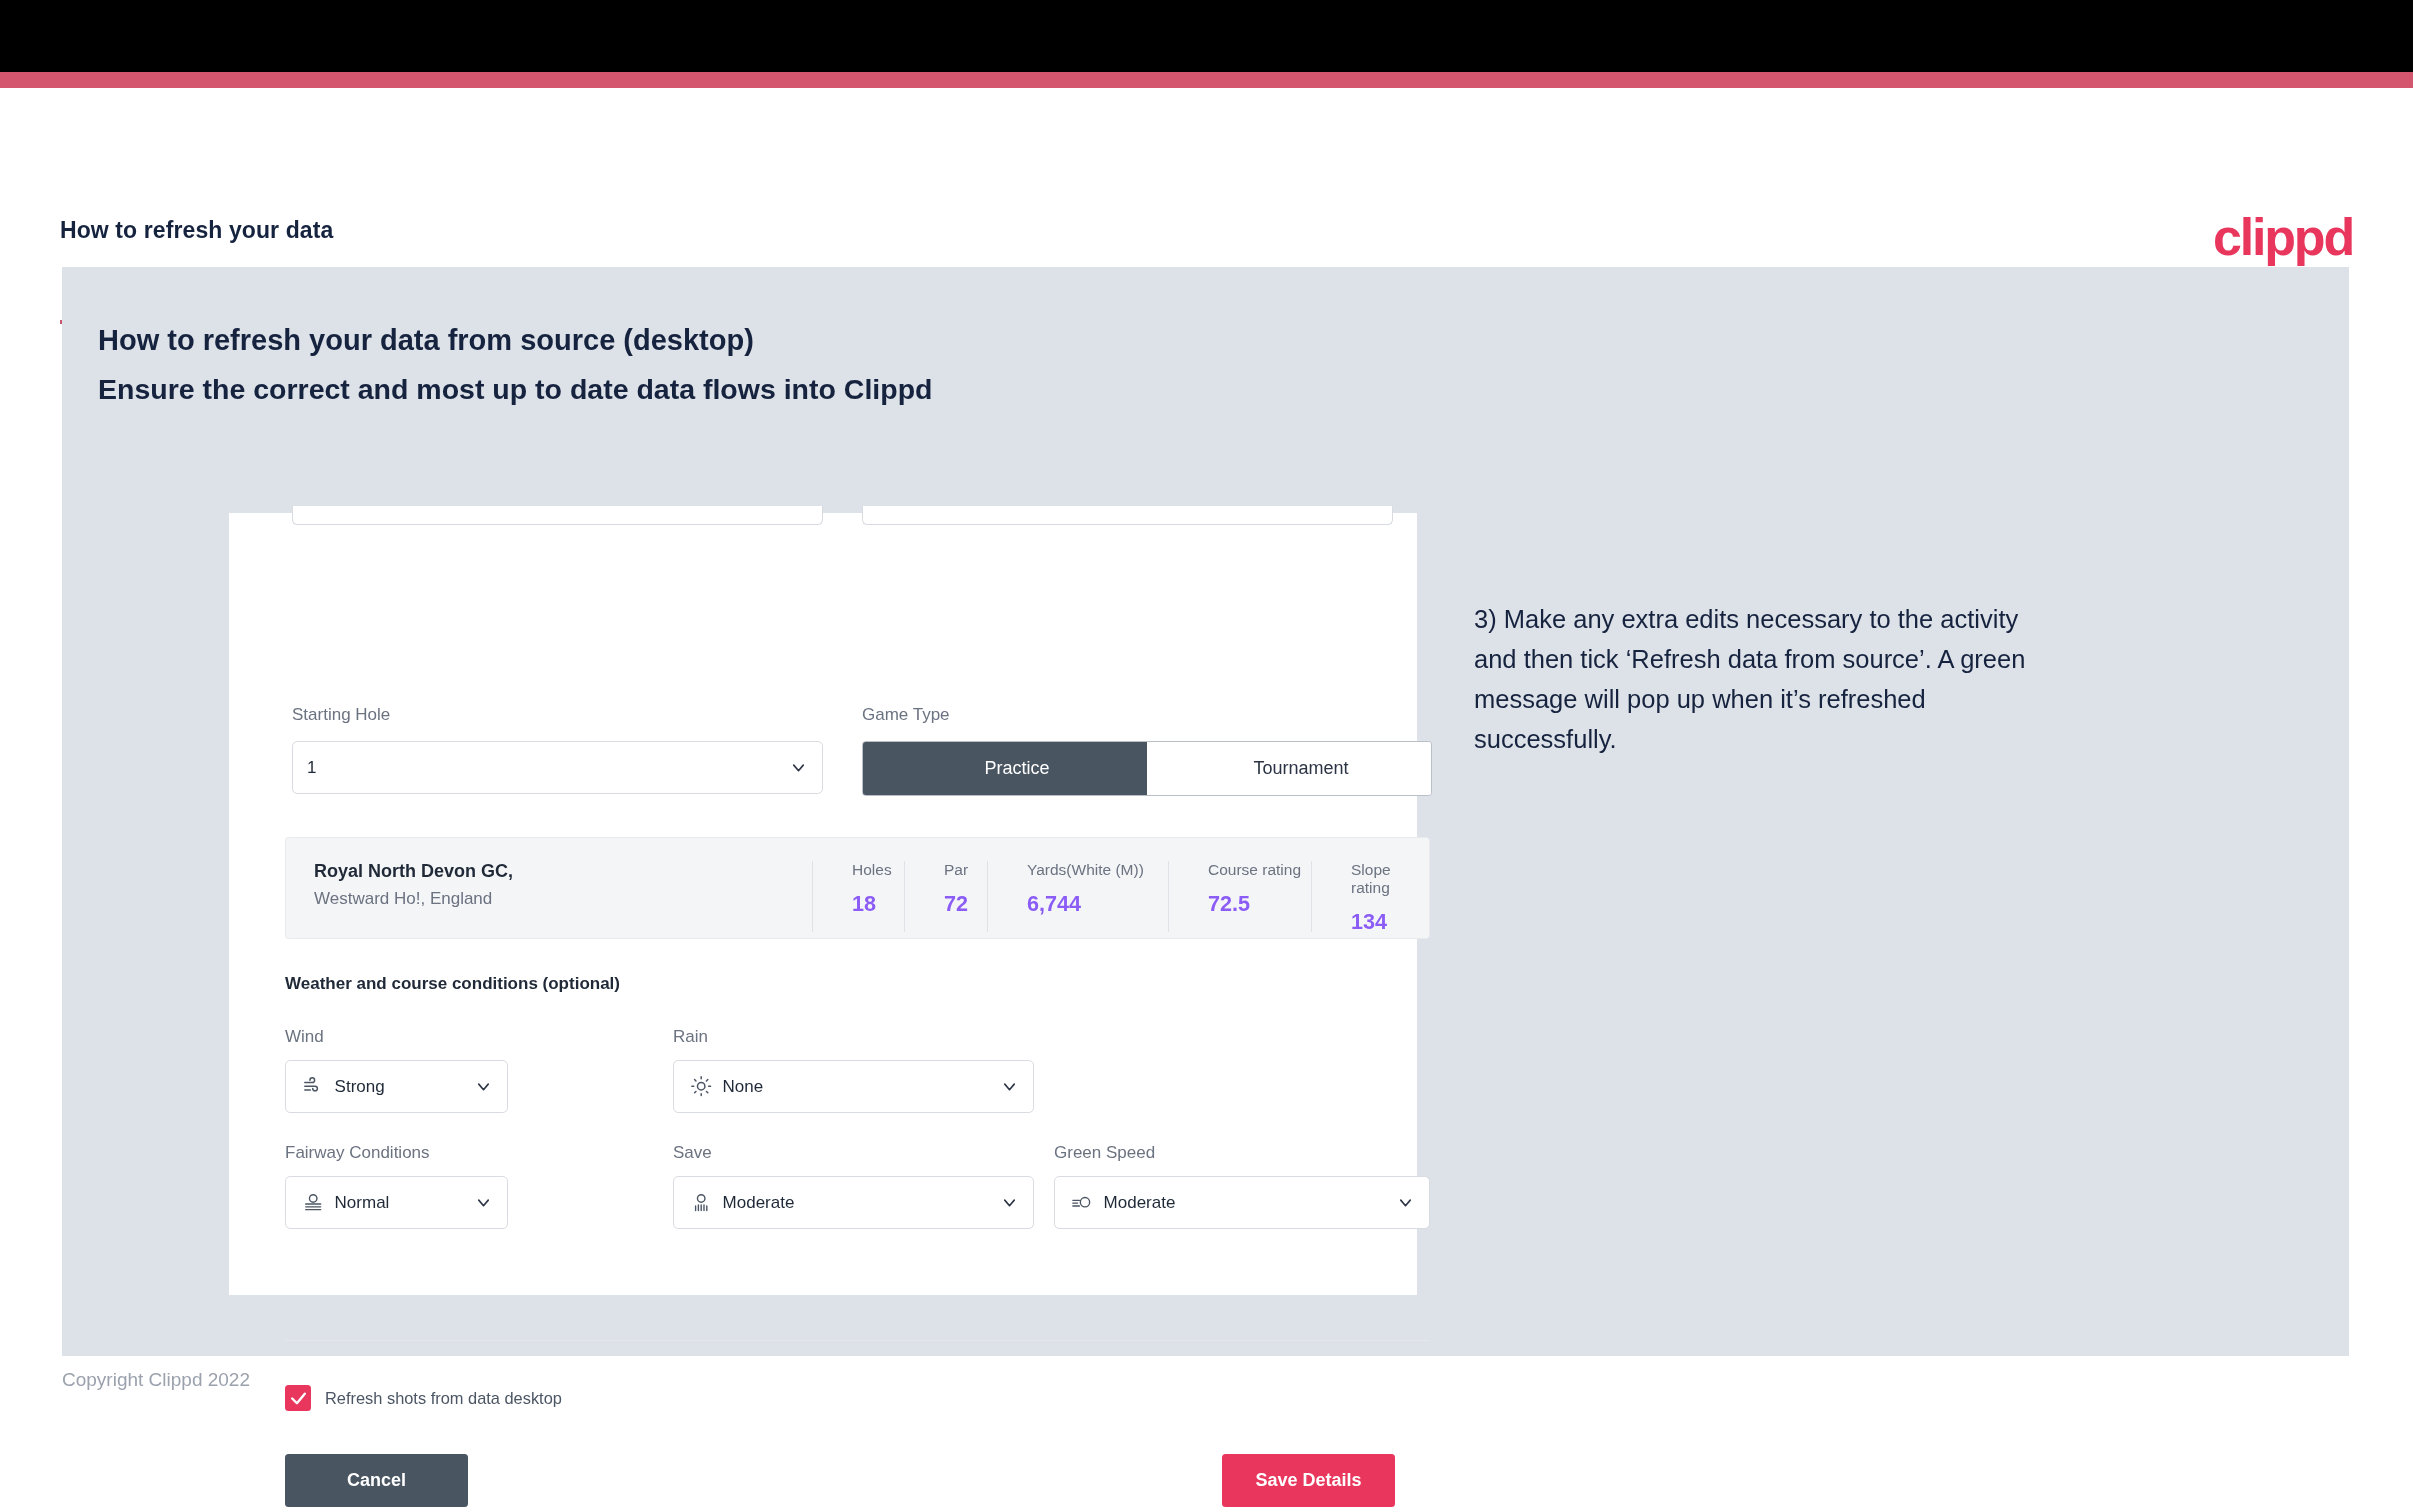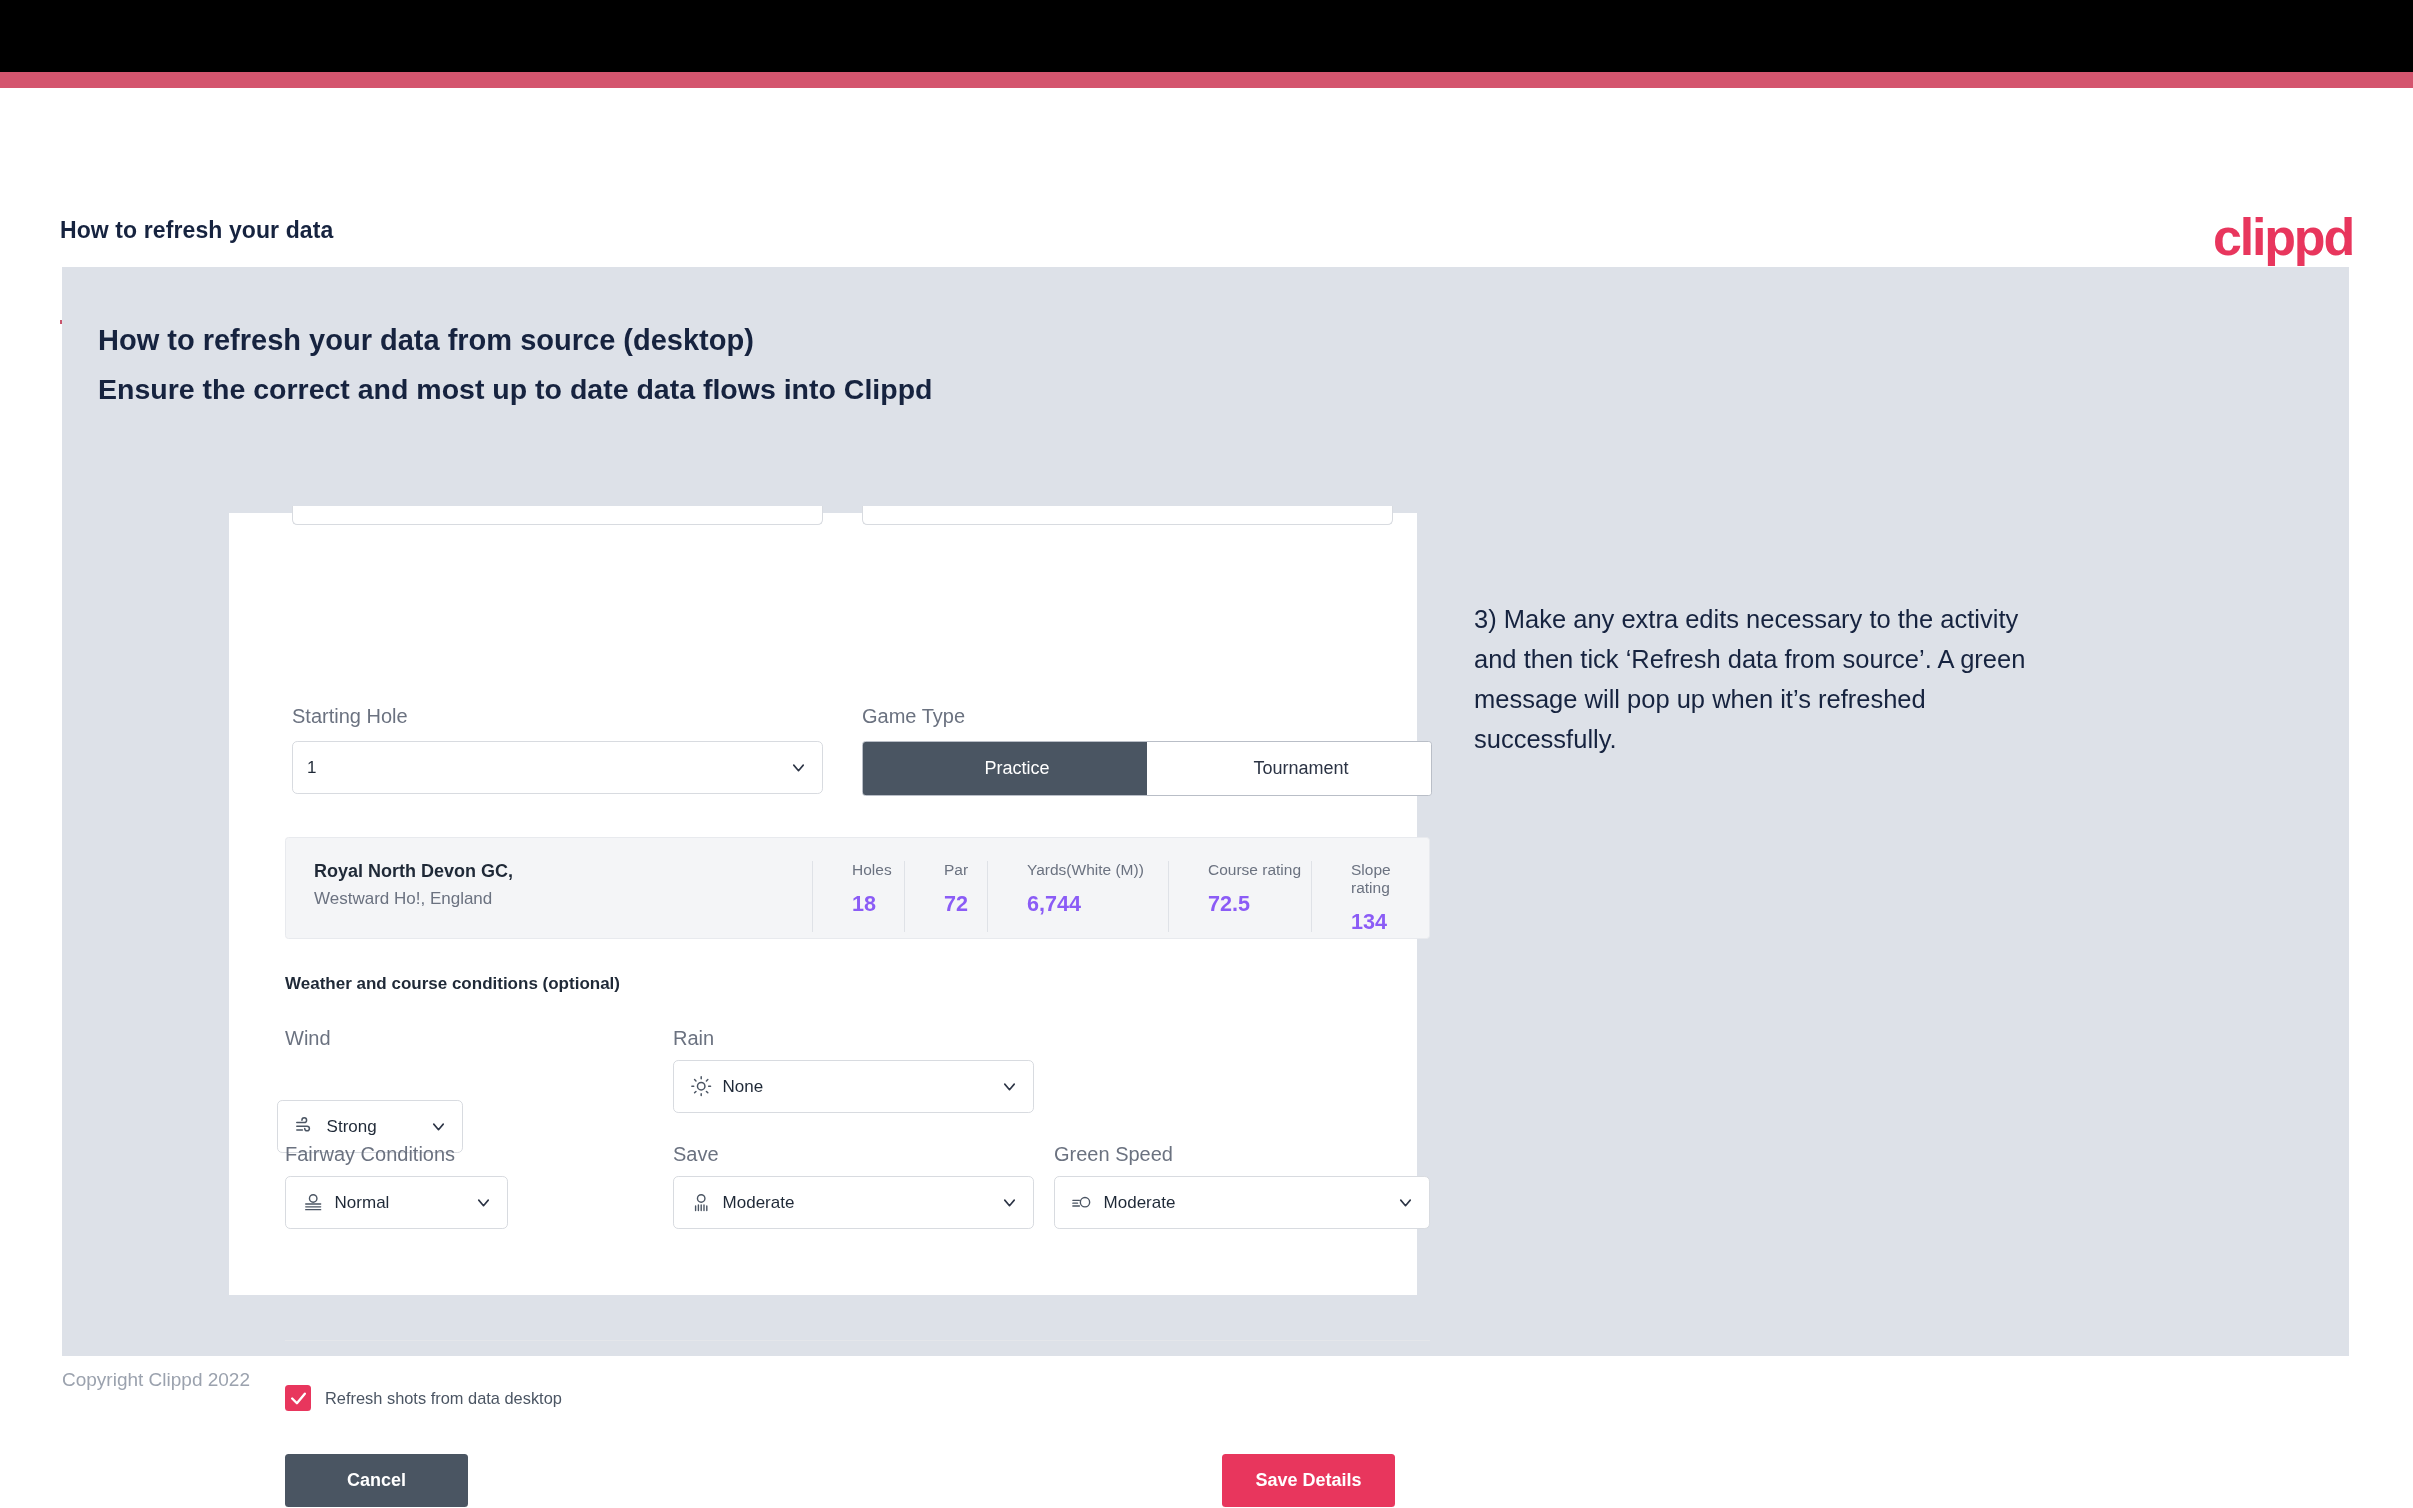--- a/index.html
+++ b/index.html
@@ -61,21 +61,21 @@
 
   
   .cut-input {
     position:absolute; top:-7px; height:19px;
     border:0.9px solid #d8dbe0; border-top:none; border-radius:0 0 5.2px 5.2px; background:#fff;
   }
   .cut-input.a { left:36px;  width:531px; }
   .cut-input.b { left:606px; width:531px; }
 
   
-  .fld-label { position:absolute; font-size:20px; color:#6b7280; }
+  .fld-label { position:absolute; font-size:17px; color:#6b7280; }
 
   
   .select {
     position:absolute; height:53px; background:#ffffff;
     border:0.9px solid #d8dbe0; border-radius:5.2px;
     display:flex; align-items:center; padding:0 14px;
   }
   .select .sel-icon { width:26px; height:26px; flex:0 0 26px; margin-right:8.6px; display:flex; align-items:center; justify-content:center; }
   .select .sel-val { font-size:17px; color:#1f2937; flex:1; }
   .chev { width:19px; height:19px; flex:0 0 19px; }
@@ -197,21 +197,21 @@
       </div>
       <div class="stat" style="left:1025px;">
         <div class="stat-label">Slope rating</div>
         <div class="stat-value">134</div>
       </div>
     </div>
 
     <div class="section-head">Weather and course conditions (optional)</div>
 
     <div class="fld-label" style="left:29px; top:514px;">Wind</div>
-    <div class="select" style="left:21px; top:547px; width:186px;margin-top:40px;">
+    <div class="select" style="left:29px; top:547px; width:223px;">
       <span class="sel-icon">
         <svg viewBox="0 0 24 24" width="22.4" height="22.4" fill="none" stroke="#4b5563" stroke-width="1.6" stroke-linecap="round">
           <path d="M3 8h8a2.5 2.5 0 1 0-2.5-2.5"></path>
           <path d="M3 12h11a2.5 2.5 0 1 1-2.5 2.5"></path>
           <path d="M3 16h6"></path>
         </svg>
       </span>
       <span class="sel-val">Strong</span>
       <svg class="chev" viewBox="0 0 24 24" fill="none" stroke="#2b3344" stroke-width="2" stroke-linecap="round" stroke-linejoin="round">
         <polyline points="6 9 12 16 18 9"></polyline>

